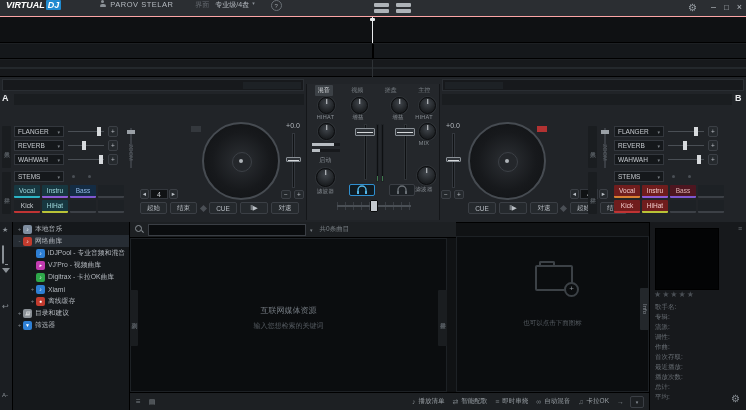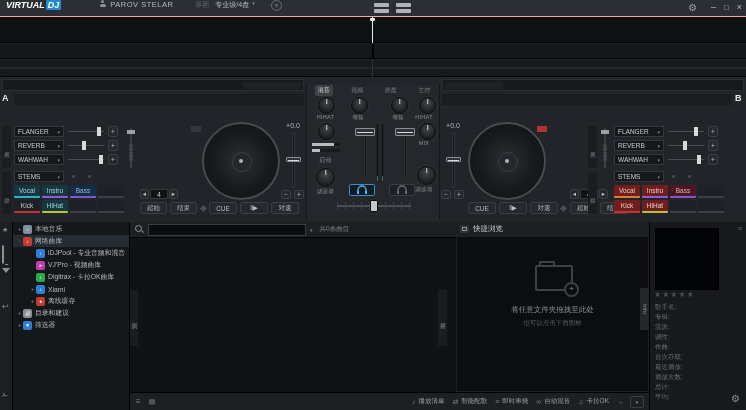--- a/index.html
+++ b/index.html
@@ -451,34 +451,35 @@
       </div>
   </div>
 
   <div class="abs" style="left:130px;top:222px;width:326px;height:16px;background:#1d2023;border-bottom:1px solid #000;display:flex;align-items:center">
     <span class="sicon" style="margin-left:5px"></span>
     <input class="searchinput" style="margin-left: 4px;">
     <span style="margin-left:4px;font-size:5px;color:#7a8086">▾</span>
     <span style="margin-left:7px;font-size:6.5px;color:#7a8086">共0条曲目</span>
   </div>
 
+  <div class="abs" style="left:130px;top:238px;width:317px;height:154px;background:#0b0d0f;border:1px solid #1d2125">
+    <div class="abs" style="left:0;top:66px;width:100%;text-align:center">
+      <div style="font-size:8px;color:#777e85">互联网媒体资源</div>
+      <div style="font-size:7px;color:#555b61;margin-top:5px">输入您想检索的关键词</div>
+    </div>
+  </div>
 
   <div class="abs vtext" style="left:130px;top:290px;width:8px;height:56px;background:#1a1d20">副列表</div>
   <div class="abs vtext" style="left:438px;top:290px;width:9px;height:56px;background:#1a1d20">采样器</div>
 
-  <div class="abs" style="left:456px;top:222px;width:193px;height:14px;background:#1d2023;display:flex;align-items:center">
-    <span class="qicon" style="margin-left:4px"></span>
-    <span style="margin-left:4px;font-size:7.5px;color:#c7cbd0">快捷浏览</span>
-  </div>
   <div class="abs" style="left:456px;top:236px;width:193px;height:156px;background:#0b0d0f;border:1px solid #1d2125">
     <div class="abs" style="left:78px;top:28px;width:38px;height:26px">
       <span class="folder"></span>
         <span class="fplus">+</span>
     </div>
-    <div class="abs" style="left:0;top:68px;width:100%;text-align:center;font-size:7.5px;color:#8a9096">将任意文件夹拖拽至此处</div>
     <div class="abs" style="left:0;top:82px;width:100%;text-align:center;font-size:6.5px;color:#565c62">也可以点击下面图标</div>
   </div>
   <div class="abs vtext" style="left:640px;top:288px;width:9px;height:42px;background:#23272b;color:#8a9096">Info</div>
 
   <div class="abs" style="left:130px;top:392px;width:519px;height:18px;background:#1d2023;border-top:1px solid #000;display:flex;align-items:center">
     <span style="margin-left:6px;font-size:8px;color:#7a8086">≡</span>
     <span style="margin-left:8px;font-size:7px;color:#7a8086">▤</span>
     <span style="flex:1"></span>
     <div style="display:flex;align-items:center">
 

